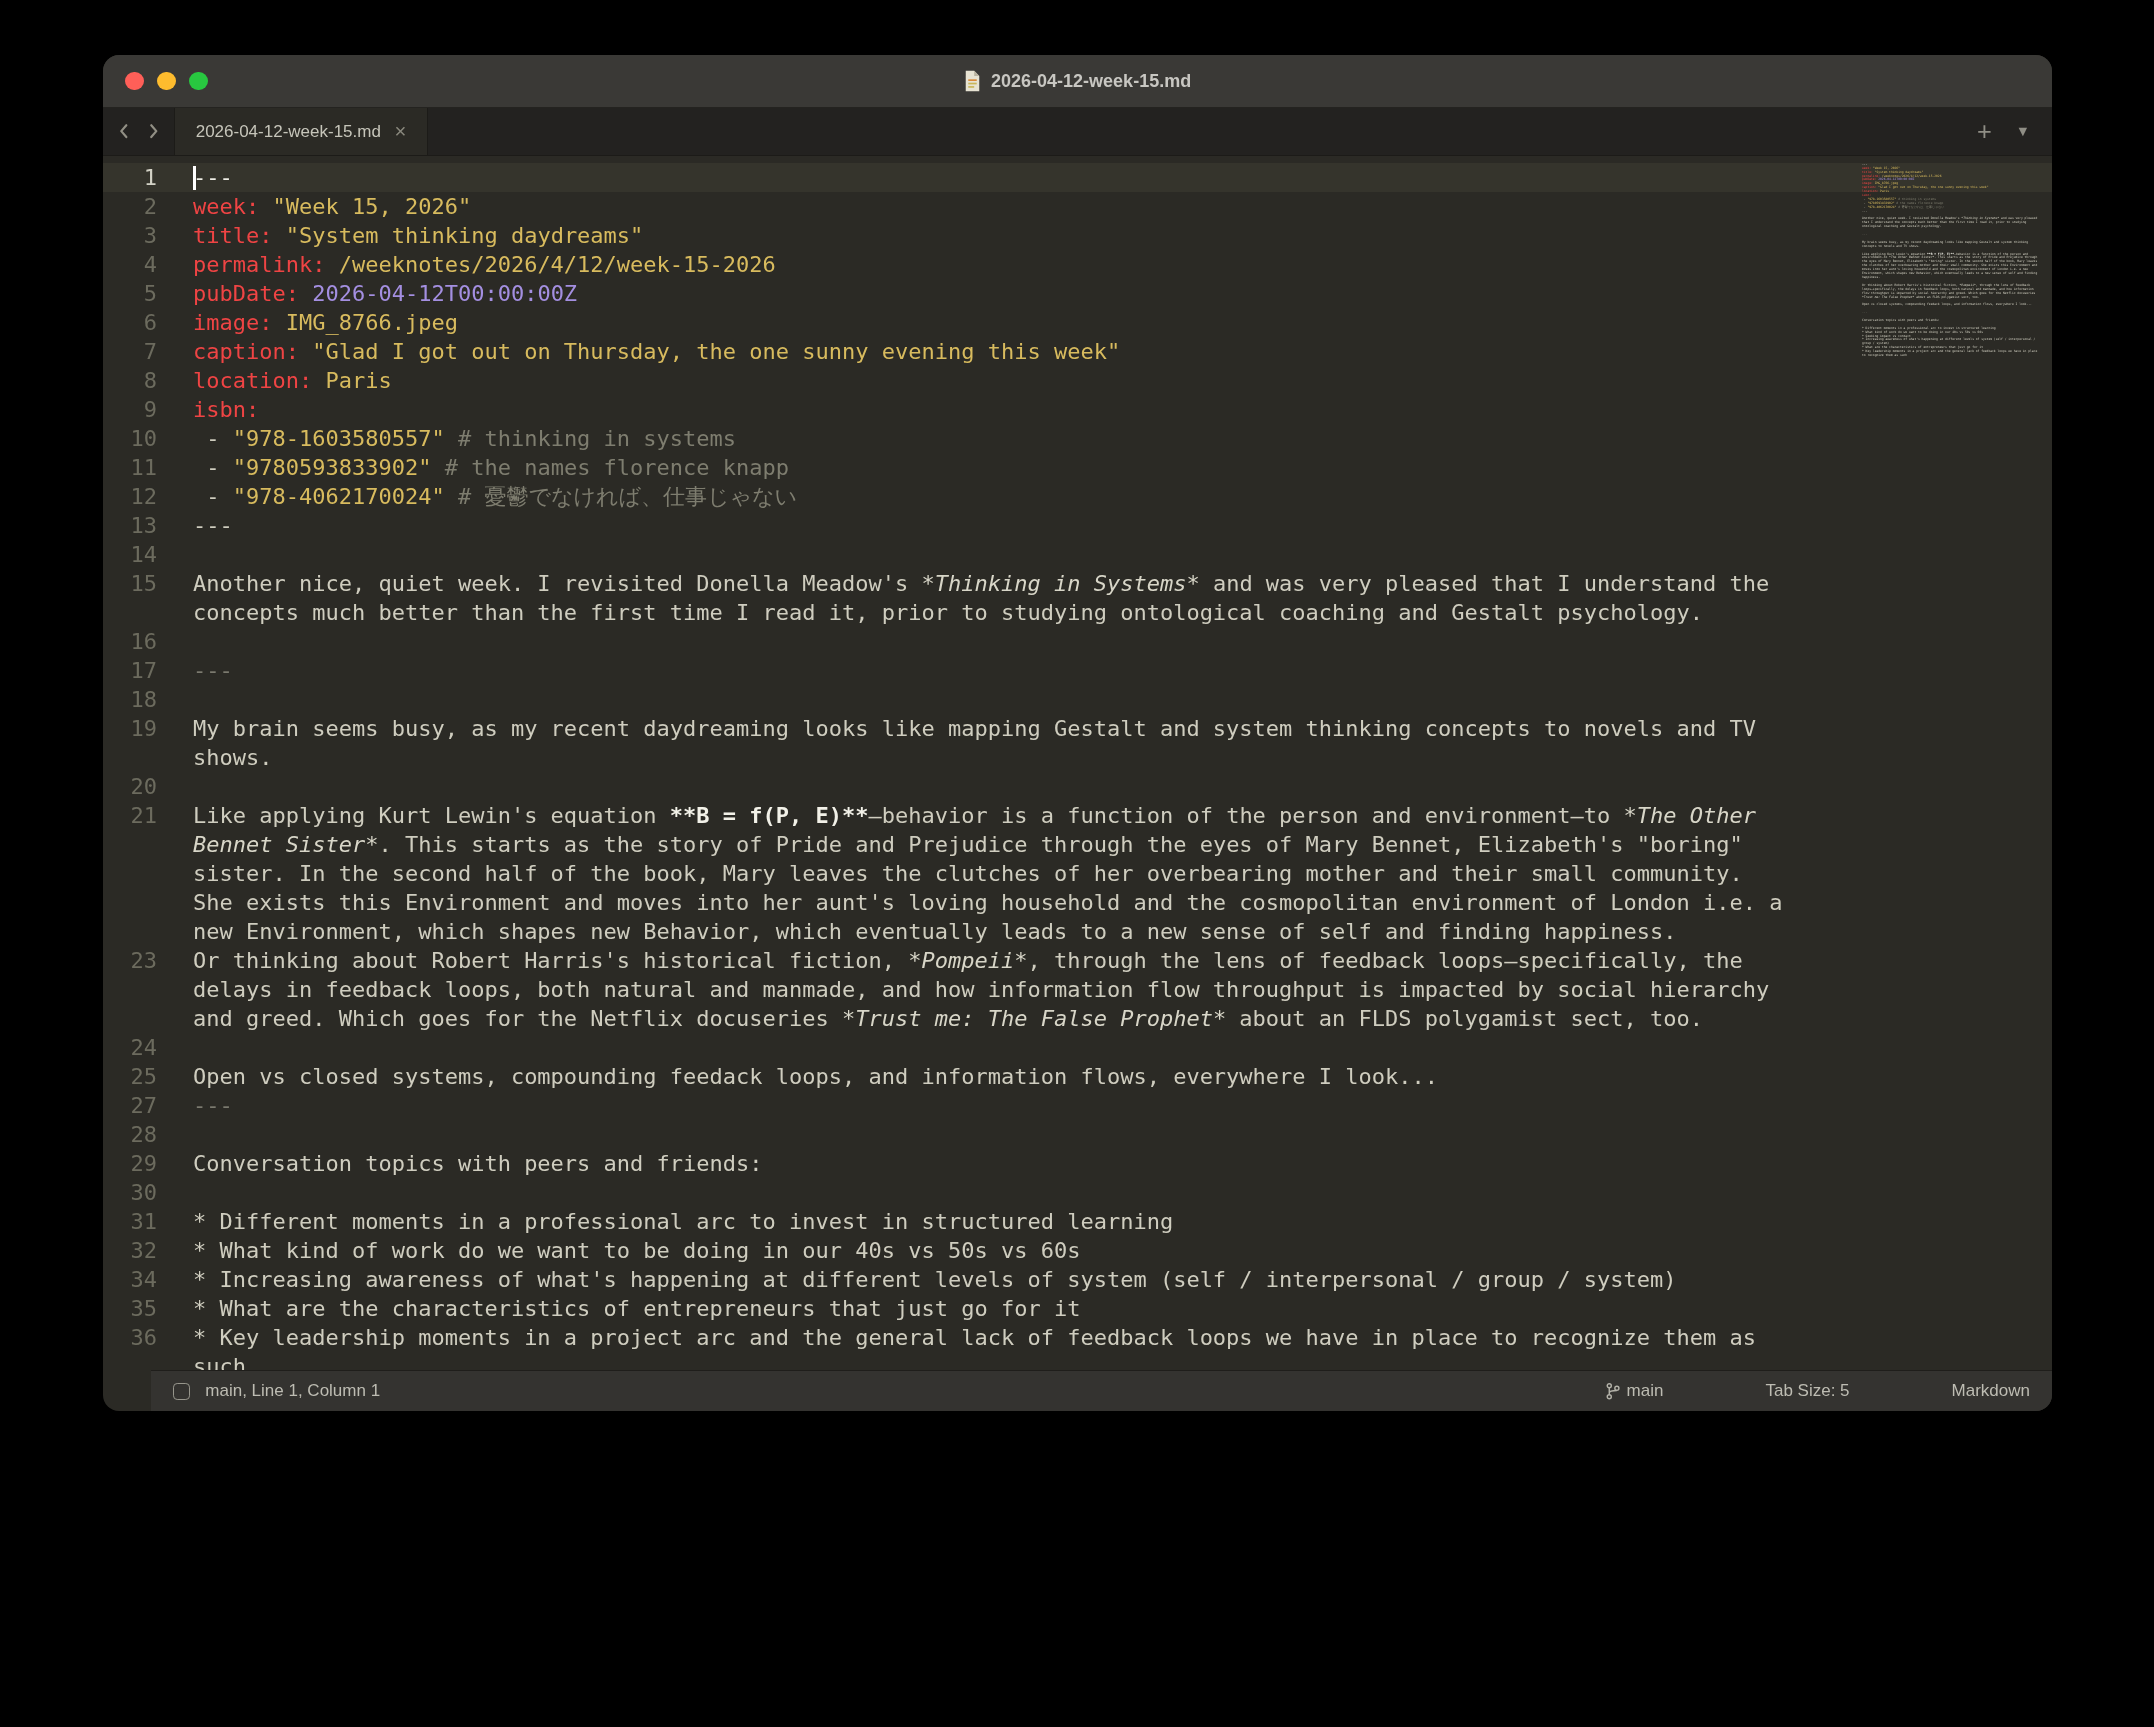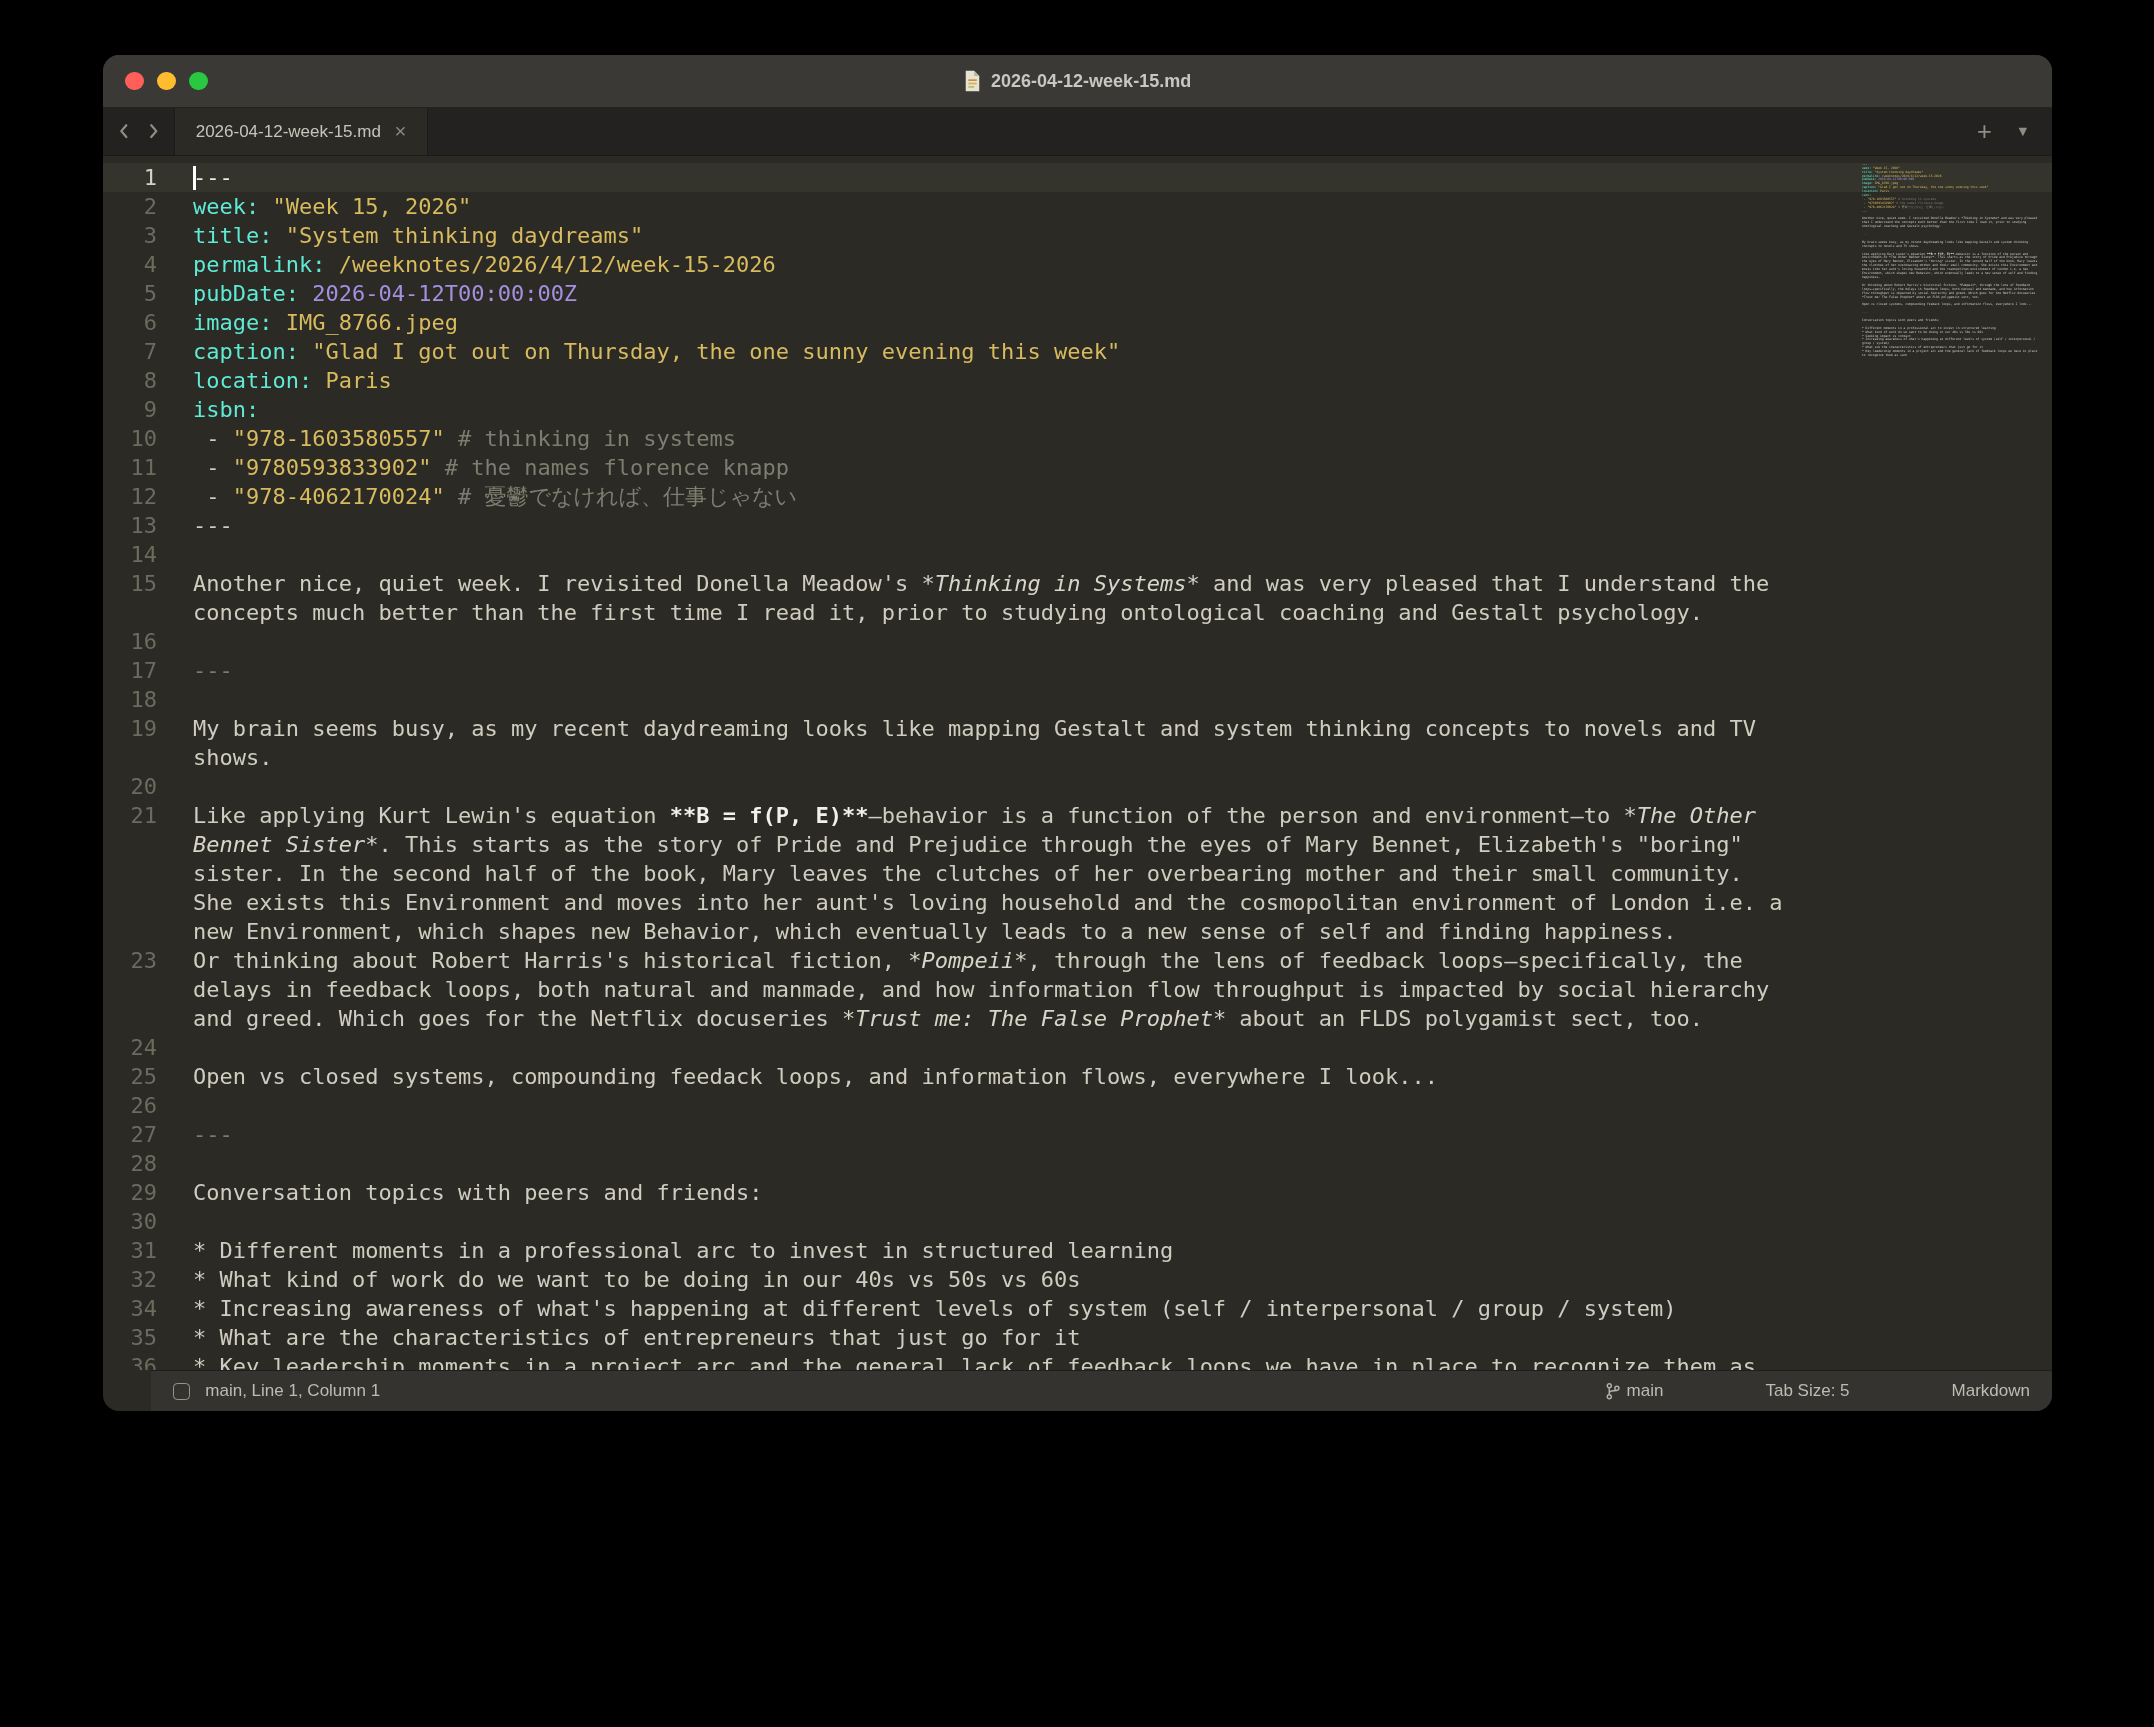--- a/index.html
+++ b/index.html
@@ -48,21 +48,21 @@
     background:#2b2a25;
   }
   .line { display:flex; align-items:flex-start; min-height:29px; }
   .line.active { background:#35342c; }
   .ln { flex:none; width:54px; text-align:right; color:#6c6b5e; }
   .line.active .ln { color:#d3d2c6; }
   .code { flex:none; margin-left:36px; width:1593px; white-space:pre-wrap; overflow-wrap:break-word; }
   .cursor { display:inline-block; width:2.5px; height:24px; background:#ffffff; margin-right:-2.5px; vertical-align:-5.1px; }
   
   .tk-w { color:#efeee6; }
-  .tk-k { color:#5eead4; }
+  .tk-k { color:#ef4444; }
   .tk-s { color:#d8bb5e; }
   .tk-d { color:#a48fe1; }
   .tk-c { color:#7e7d6f; }
   .tk-t { color:#cfcdbf; }
   .tk-m { color:#7b7a6f; }
   .tk-i { color:#d8d6c8; font-style:italic; }
   .tk-b { color:#f2f1e8; font-weight:bold; }
   
   .minimap {
     position:absolute; top:6.8px; right:12px; width:178px;
@@ -219,24 +219,20 @@
           <span class="ln">23</span>
           <span class="code"><span class="tk-t">Or thinking about Robert Harris's historical fiction, </span><span class="tk-i">*Pompeii*</span><span class="tk-t">, through the lens of feedback loops—specifically, the delays in feedback loops, both natural and manmade, and how information flow throughput is impacted by social hierarchy and greed. Which goes for the Netflix docuseries </span><span class="tk-i">*Trust me: The False Prophet*</span><span class="tk-t"> about an FLDS polygamist sect, too.</span></span>
         </div>
         <div class="line">
           <span class="ln">24</span>
           <span class="code"></span>
         </div>
         <div class="line">
           <span class="ln">25</span>
           <span class="code"><span class="tk-t">Open vs closed systems, compounding feedack loops, and information flows, everywhere I look...</span></span>
-        </div>
-        <div class="line">
-          <span class="ln">26</span>
-          <span class="code"></span>
         </div>
         <div class="line">
           <span class="ln">27</span>
           <span class="code"><span class="tk-m">---</span></span>
         </div>
         <div class="line">
           <span class="ln">28</span>
           <span class="code"></span>
         </div>
         <div class="line">

